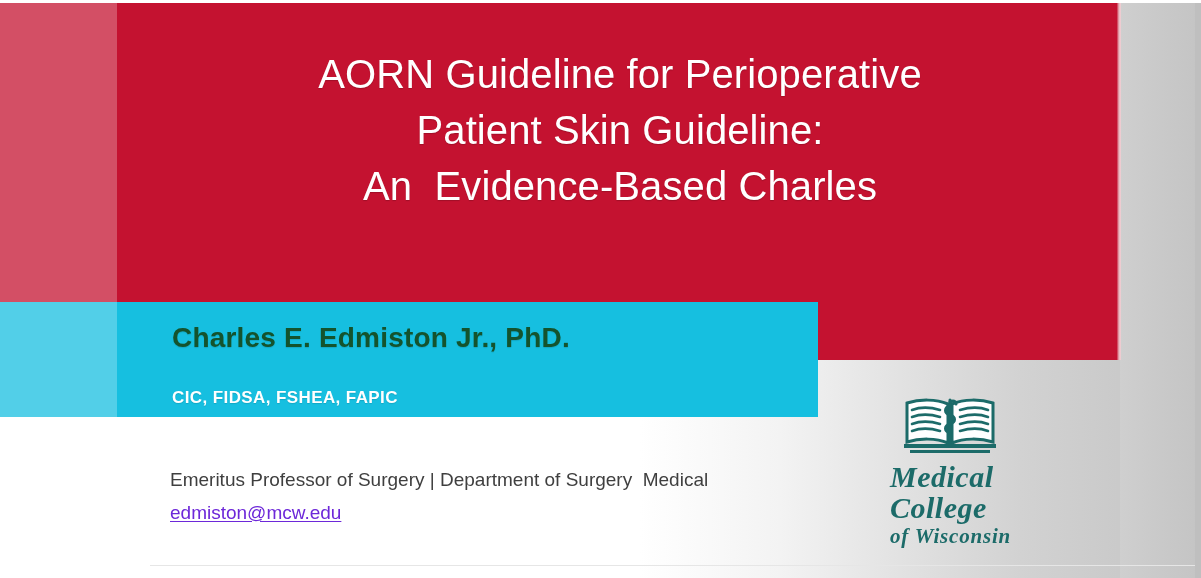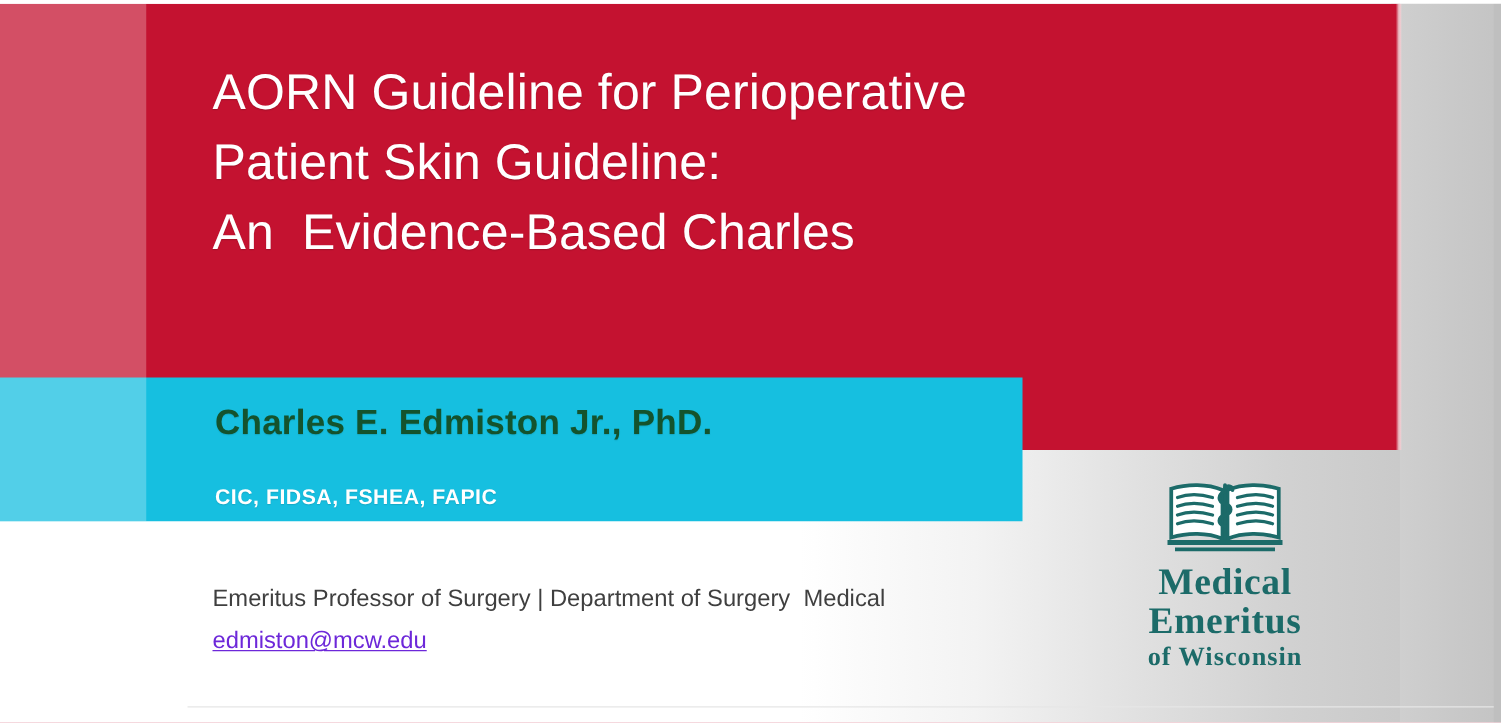--- a/index.html
+++ b/index.html
@@ -92,21 +92,21 @@
     left: 170px; top: 46px;
     width: 900px;
     z-index: 8;
     color: #ffffff;
     font-size: 40px;
     font-weight: 400;
     line-height: 56px;
     letter-spacing: 0.1px;
     text-shadow: 0 1px 1px rgba(0,0,0,0.18);
   }
-  .title-line { display: block; white-space: pre; }
+  .title-line { display: block; white-space: pre; text-align: center; }
 
   
   .presenter-name {
     position: absolute;
     left: 172px; top: 322px;
     z-index: 8;
     color: #14532d;
     font-size: 28px;
     font-weight: 700;
     letter-spacing: 0.2px;
@@ -141,24 +141,25 @@
     color: #6d28d9;
     font-size: 19px;
     text-decoration: underline;
     text-underline-offset: 2px;
     cursor: pointer;
   }
 
   
   .logo {
     position: absolute;
-    left: 890px; top: 384px;
+    left: 890px; top: 396px;
     width: 180px; height: 152px;
     z-index: 9;
-    text-align: center;
+    text-align: left;
+    font-style: italic;
   }
   .logo-mark { display: block; margin: 0 auto; }
   .logo-words {
     display: block;
     font-family: "Liberation Serif", "DejaVu Serif", serif;
     color: #1c6b69;
     font-weight: 700;
     letter-spacing: 0.5px;
     line-height: 1.0;
   }
@@ -216,18 +217,18 @@
           <path d="M60 4 L60 50"></path>
           <path d="M60 9 C54 12 54 17 60 19 C66 21 66 26 60 28 C54 30 54 35 60 37"></path>
           <path d="M60 6 C63 4 66 5 66 8"></path>
         </g>
         <rect x="14" y="48" width="92" height="4" fill="#1c6b69"></rect>
         <rect x="20" y="54" width="80" height="3" fill="#1c6b69"></rect>
       </svg>
     </span>
     <span class="logo-words">
       <span class="logo-w1">Medical</span>
-      <span class="logo-w2">Emeritus</span>
+      <span class="logo-w2">College</span>
       <span class="logo-w3">of Wisconsin</span>
     </span>
   </div>
 
 </div>
 
 </body></html>

